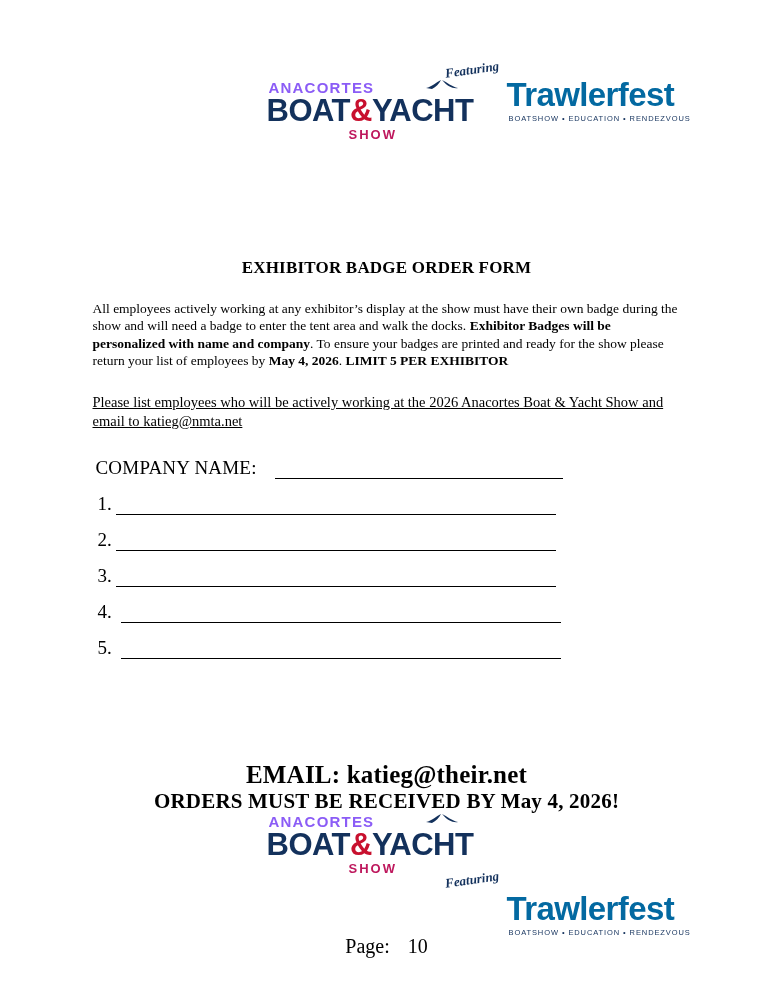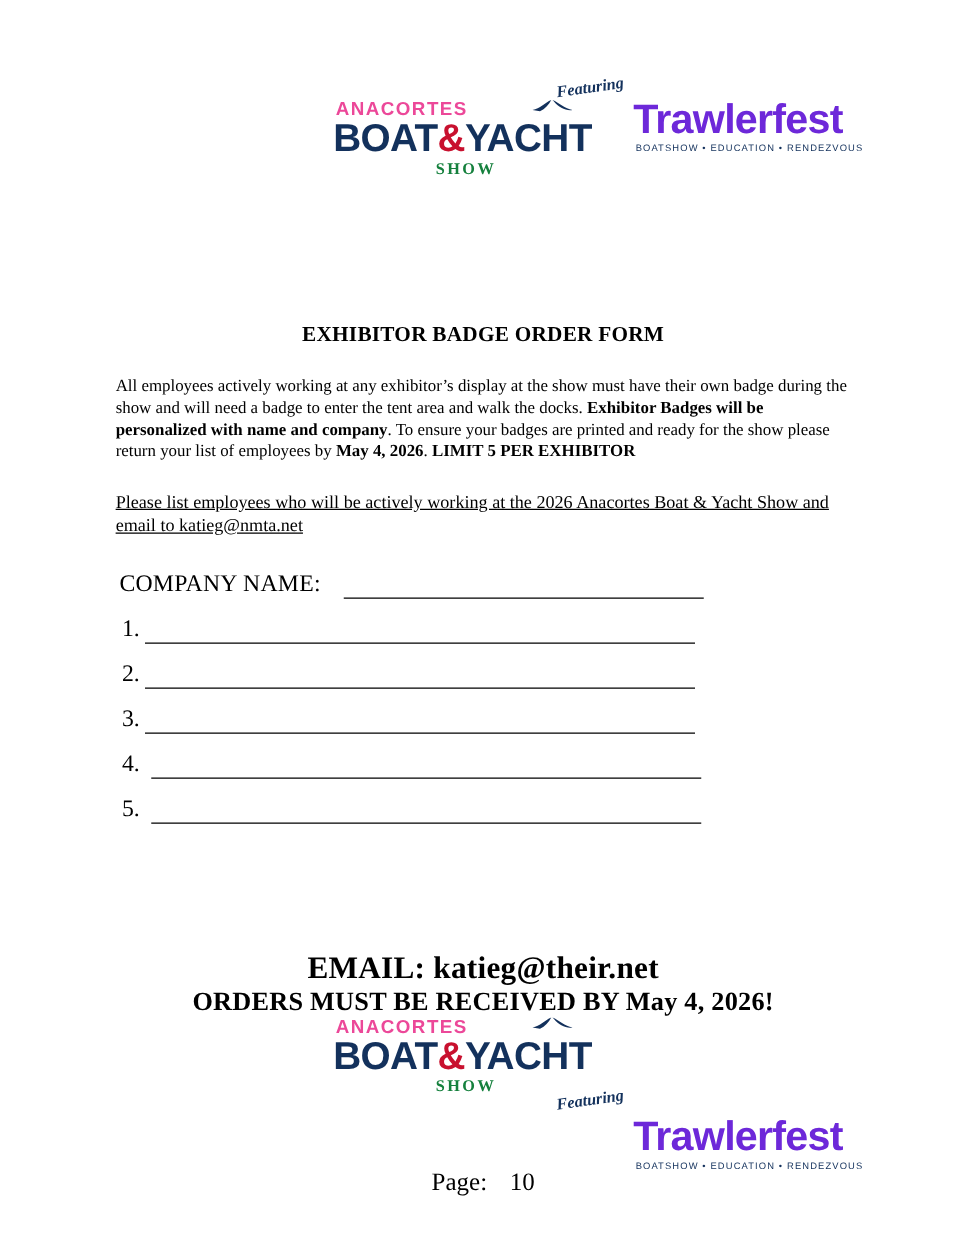--- a/index.html
+++ b/index.html
@@ -35,40 +35,40 @@
   .bys-logo {
     position: relative;
     width: 200px;
     margin-left: 90px;
   }
   .bys-anacortes {
     font-family: "Liberation Sans", sans-serif;
     font-weight: bold;
     font-size: 15px;
     letter-spacing: 1.2px;
-    color: #ec4899;
+    color: #8b5cf6;
     line-height: 1;
     margin-left: 2px;
   }
   .bys-main {
     font-family: "Liberation Sans", sans-serif;
     font-weight: bold;
     font-size: 31px;
     letter-spacing: -0.5px;
     line-height: 1.02;
     color: #13315c;
     white-space: nowrap;
   }
   .bys-main .amp { color: #c8102e; }
   .bys-show {
-    font-family: Liberation Serif, serif;
+    font-family: Liberation Sans, sans-serif;
     font-weight: bold;
     font-size: 13px;
     letter-spacing: 2px;
-    color: #15803d;
+    color: #be185d;
     line-height: 1;
     margin-left: 82px;
     margin-top: 1px;
   }
   .gull {
     position: absolute;
     right: 8px;
     top: -2px;
     width: 34px;
     height: 14px;
@@ -90,21 +90,21 @@
   .tf-logo {
     position: absolute;
     left: 330px;
     top: 78px;
     width: 230px;
   }
   .tf-main {
     font-family: "Liberation Sans", sans-serif;
     font-weight: bold;
     font-size: 33px;
-    color: #6d28d9;
+    color: #0369a1;
     letter-spacing: -0.6px;
     line-height: 1;
     white-space: nowrap;
   }
   .tf-sub {
     font-family: "Liberation Sans", sans-serif;
     font-size: 7.5px;
     letter-spacing: 0.9px;
     color: #13315c;
     margin-top: 3px;

